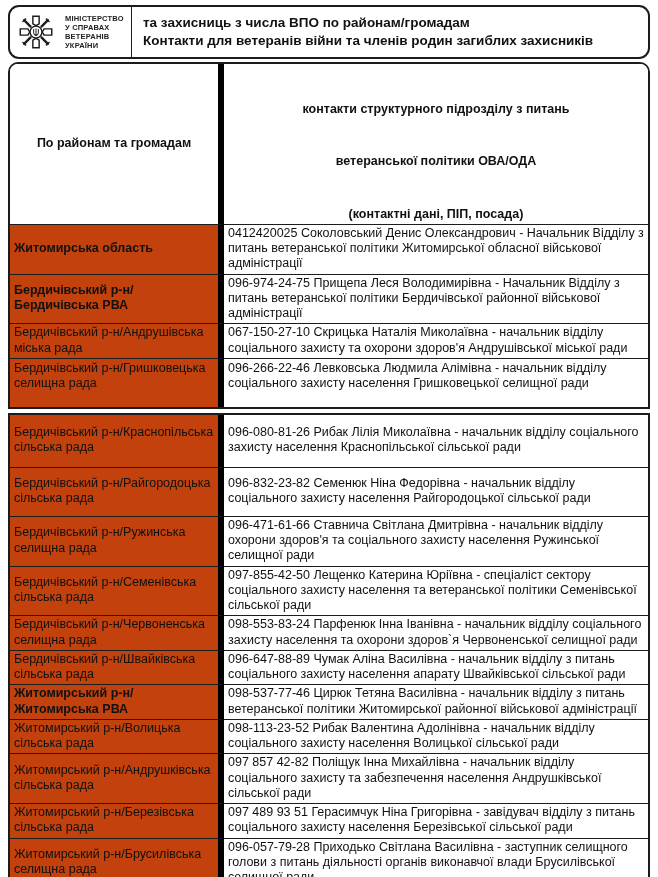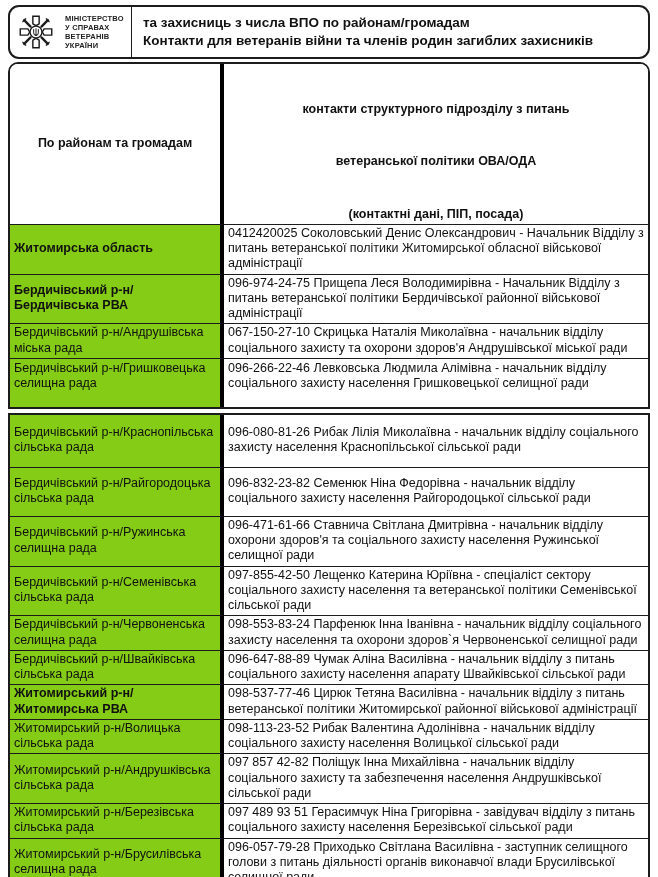--- a/index.html
+++ b/index.html
@@ -38,30 +38,30 @@
     border-collapse:separate;border-spacing:0;
     border:2px solid #1c1c1c;
     background:#fff;
   }
   table.seg-a{border-radius:10px 10px 0 0;}
   table.seg-a tr:first-child td:first-child{border-top-left-radius:8px;}
   table.seg-a tr:first-child td:last-child{border-top-right-radius:8px;}
   table.seg-b{margin-top:4px;}
   col.c1{width:214px;}
   td{
-    border-right:4px solid #000000;
+    border-right:6px solid #000000;
     border-bottom:1px solid #1c1c1c;
     font-size:12.5px;line-height:1.22;
     padding:1px 4px 2px 4px;
     vertical-align:middle;
     overflow-wrap:break-word;word-wrap:break-word;
   }
   td:last-child{border-right:none;}
   tr:last-child td{border-bottom:none;}
-  td.region{background:#84cc16;}
+  td.region{background:#c2410c;}
   td.contact{background:#ffffff;}
   tr.bold td.region{font-weight:bold;}
   td.hdr{
     background:#fff;text-align:center;font-weight:bold;
     height:60px;font-size:12.5px;line-height:1.3;
     vertical-align:middle;
   }
   td.hdr .hl{display:block;margin-top:36px;}
   tr.page-end td{vertical-align:top;height:44px;padding-top:2px;}
   tr.tall-a td{height:49px;}

